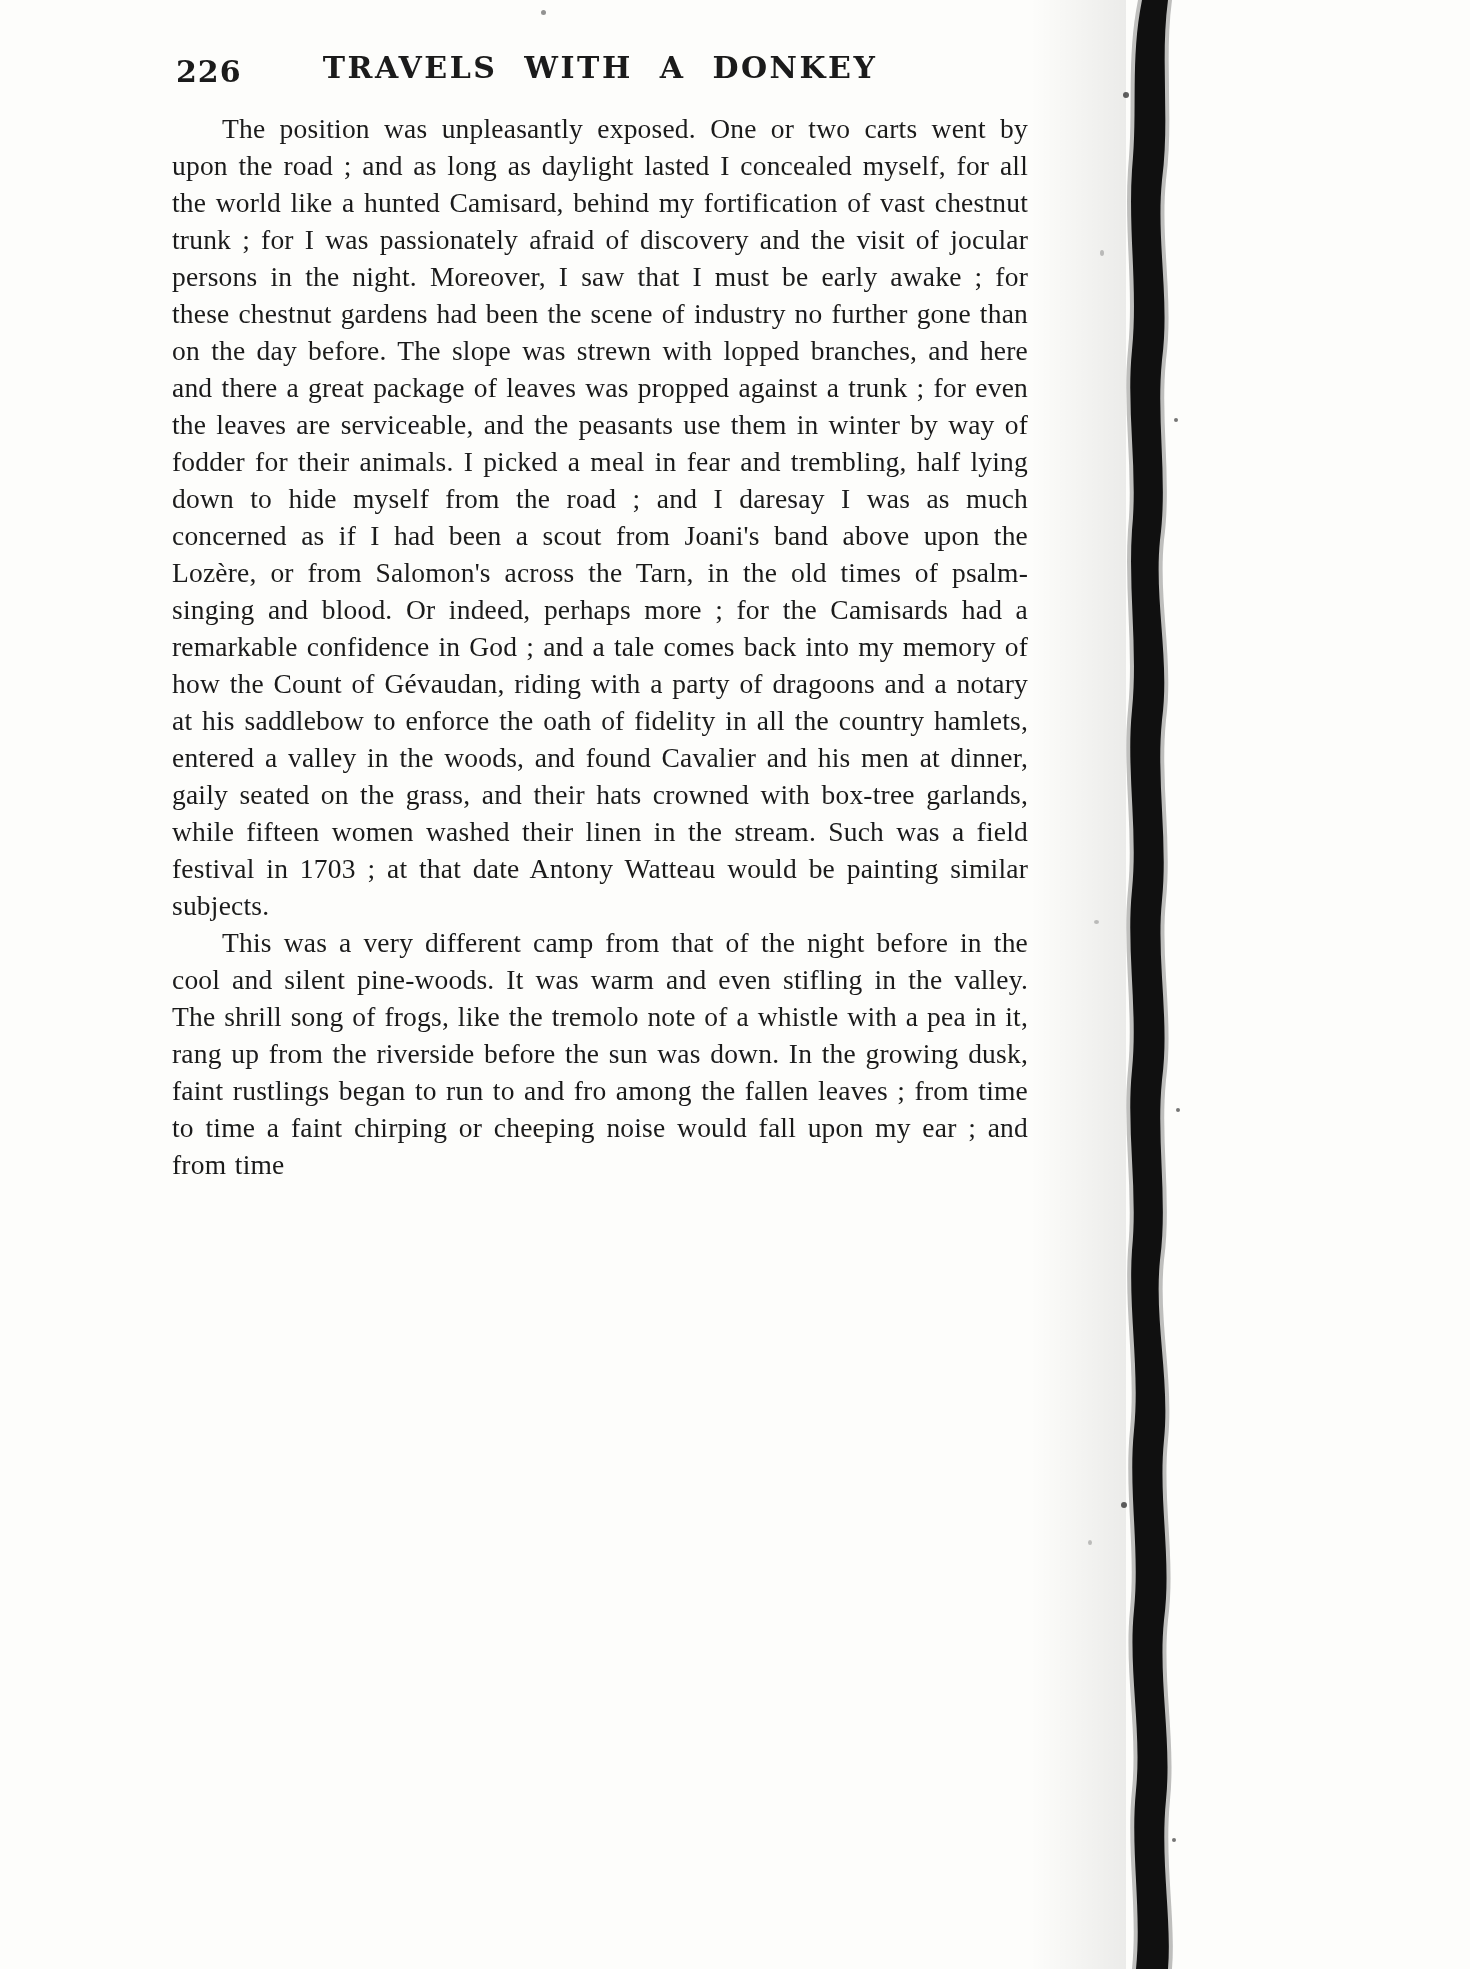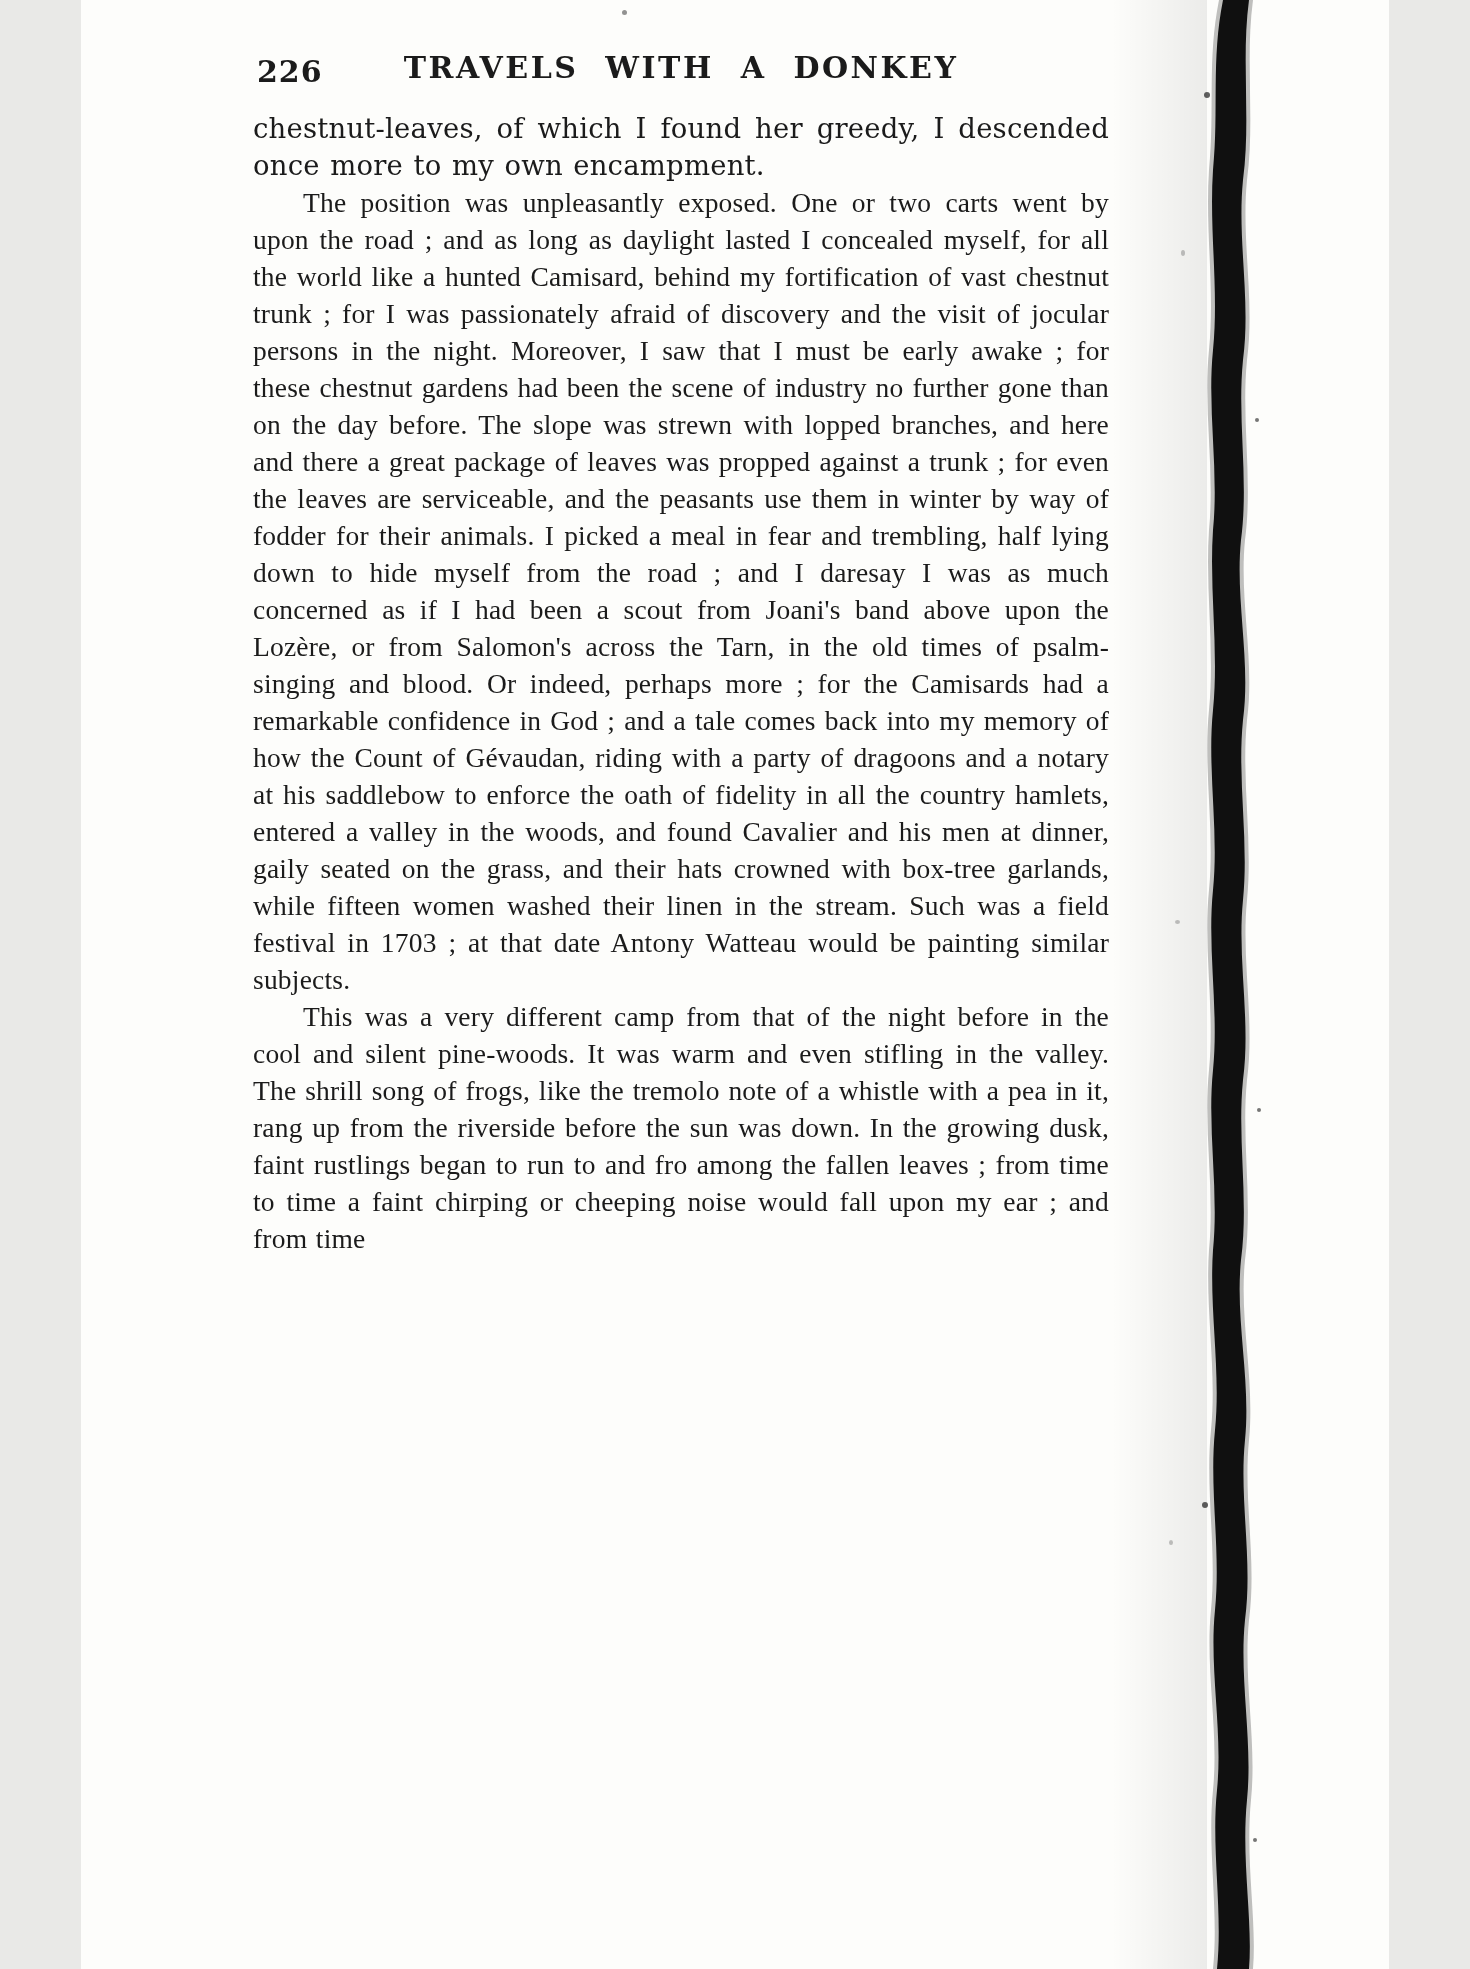--- a/index.html
+++ b/index.html
@@ -1,21 +1,21 @@
 <!DOCTYPE html>
 <html style="--paper: #fdfdfb; --ink: #1b1b1b;"><head>
 <meta charset="utf-8">
 <style>
   * { box-sizing: border-box; }
   html, body { margin: 0; padding: 0; }
   body { background: #e9e9e7; }
 
   .page {
     position: relative;
-    width: 1308px;
+    width: 1470px;
     height: 1969px;
     margin: 0 auto;
     background: var(--paper, #fdfdfb);
     overflow: hidden;
     font-family: "DejaVu Serif", "Liberation Serif", serif;
     color: var(--ink, #1b1b1b);
   }
 
   .content {
     position: absolute;
@@ -97,21 +97,20 @@
 
   <div class="edge-shadow"></div>
 
   <div class="content">
     <header class="page-header">
       <span class="page-number">226</span>
       <span class="page-title">TRAVELS WITH A DONKEY</span>
     </header>
 
     <main class="page-body">
-      <p class="para">chestnut-leaves, of which I found her greedy, I descended once more to my own encampment.</p>
       <p class="para indent">The position was unpleasantly exposed.  One or two carts went by upon the road ; and as long as daylight lasted I concealed myself, for all the world like a hunted Camisard, behind my fortification of vast chestnut trunk ; for I was passionately afraid of discovery and the visit of jocular persons in the night.  Moreover, I saw that I must be early awake ; for these chestnut gardens had been the scene of industry no further gone than on the day before. The slope was strewn with lopped branches, and here and there a great package of leaves was propped against a trunk ; for even the leaves are serviceable, and the peasants use them in winter by way of fodder for their animals.  I picked a meal in fear and trembling, half lying down to hide myself from the road ; and I daresay I was as much concerned as if I had been a scout from Joani's band above upon the Lozère, or from Salomon's across the Tarn, in the old times of psalm-singing and blood.  Or indeed, perhaps more ; for the Camisards had a remarkable confidence in God ; and a tale comes back into my memory of how the Count of Gévaudan, riding with a party of dragoons and a notary at his saddlebow to enforce the oath of fidelity in all the country hamlets, entered a valley in the woods, and found Cavalier and his men at dinner, gaily seated on the grass, and their hats crowned with box-tree garlands, while fifteen women washed their linen in the stream. Such was a field festival in 1703 ; at that date Antony Watteau would be painting similar subjects.</p>
       <p class="para indent">This was a very different camp from that of the night before in the cool and silent pine-woods.  It was warm and even stifling in the valley.  The shrill song of frogs, like the tremolo note of a whistle with a pea in it, rang up from the riverside before the sun was down.  In the growing dusk, faint rustlings began to run to and fro among the fallen leaves ; from time to time a faint chirping or cheeping noise would fall upon my ear ; and from time</p>
     </main>
   </div>
 
   <div class="scan-edge">
     <svg width="72" height="1969" viewBox="0 0 72 1969" xmlns="http://www.w3.org/2000/svg" aria-hidden="true">
       <path fill="#4a4a4a" opacity="0.35" d="M 20 0 L 54 0
            C 46 60, 56 120, 48 180 C 42 240, 56 300, 48 360
            C 42 420, 54 480, 46 540 C 40 600, 56 660, 48 720

